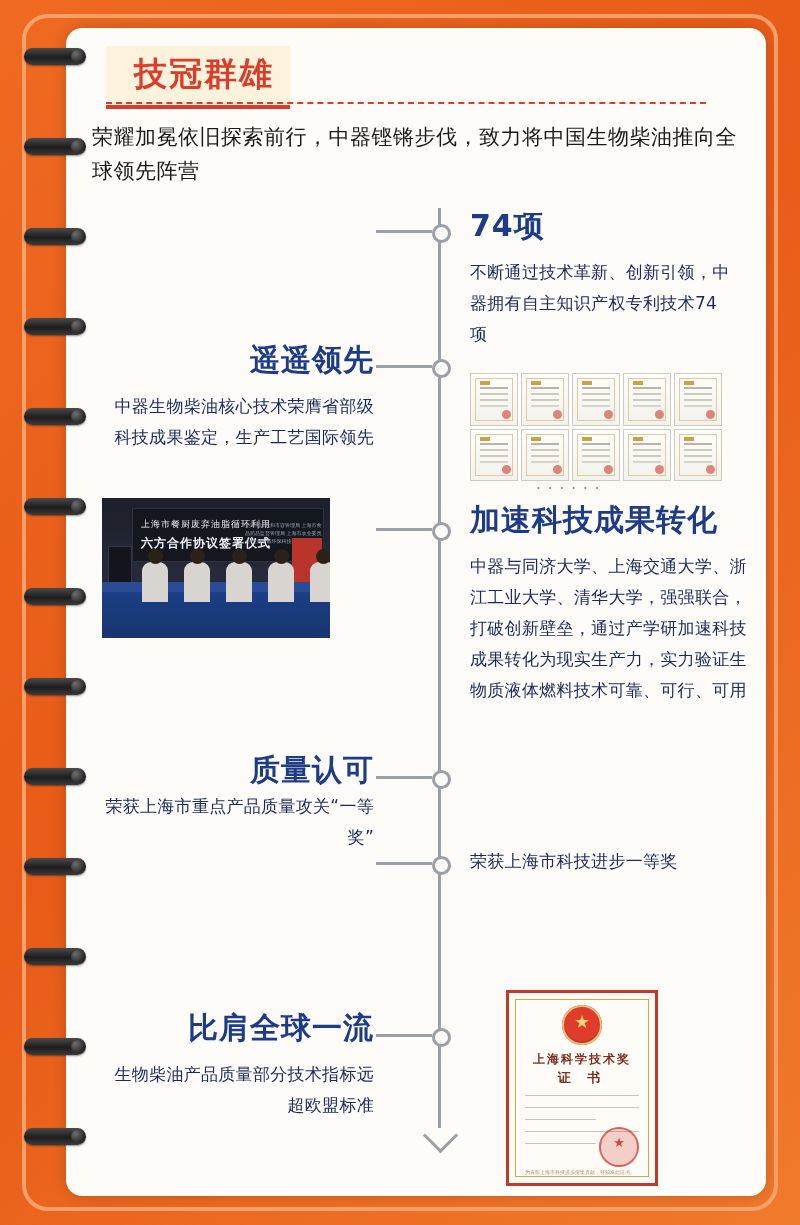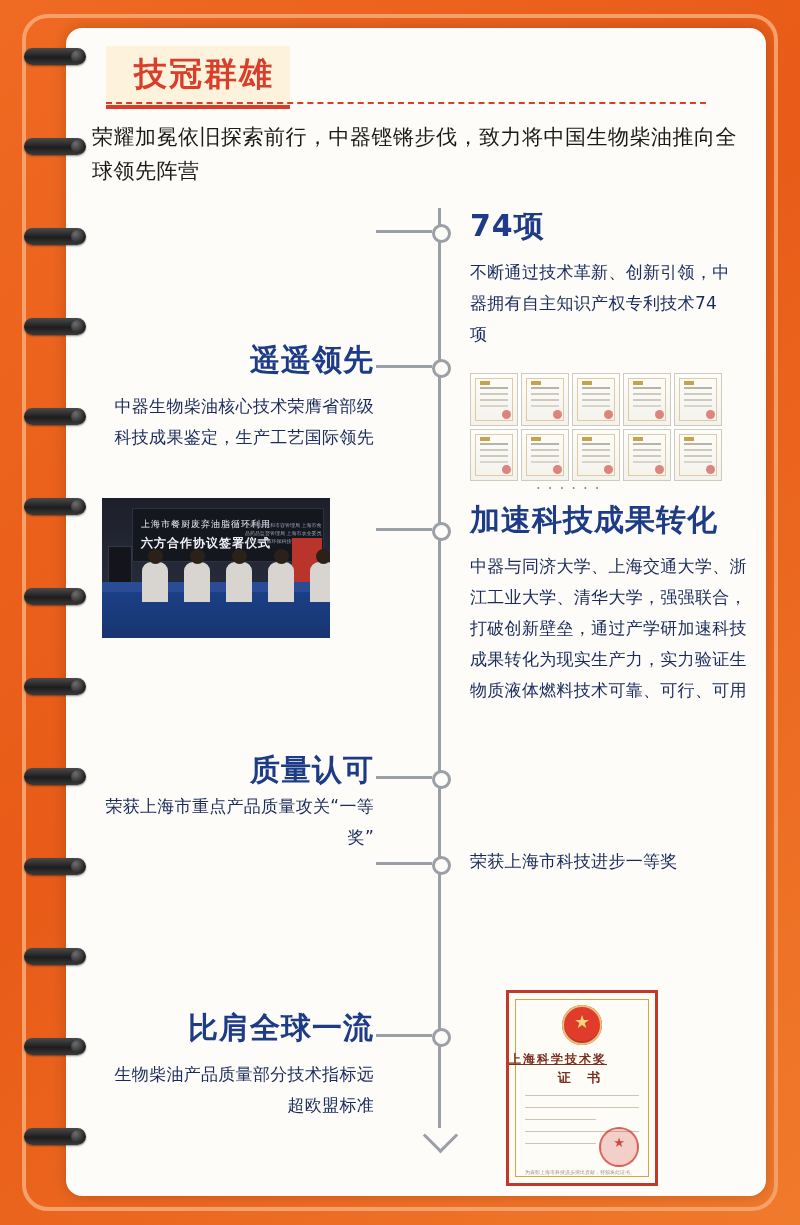--- a/index.html
+++ b/index.html
@@ -171,22 +171,22 @@
     position:absolute;left:50%;top:12px;transform:translateX(-50%);
     width:40px;height:40px;border-radius:50%;
     background:radial-gradient(circle at 50% 45%,#e03b2b 0 60%,#c0392b 61% 100%);
     box-shadow:0 0 0 2px #e8c07a inset;
   }
   .cert-big .emblem:after{
     content:"★";position:absolute;left:0;right:0;top:6px;text-align:center;
     font-size:18px;color:#f7d679;
   }
   .cert-big .t1{
-    position:absolute;left:0;right:0;top:58px;text-align:left;
-    font-size:12px;color:#7b2d1f;letter-spacing:2px;font-weight:bold;text-decoration:underline;
+    position:absolute;left:0;right:0;top:58px;text-align:center;
+    font-size:12px;color:#7b2d1f;letter-spacing:2px;font-weight:bold;
   }
   .cert-big .t2{
     position:absolute;left:0;right:0;top:76px;text-align:center;
     font-size:13px;color:#7b2d1f;letter-spacing:6px;font-weight:bold;
   }
   .cert-big .lines{position:absolute;left:16px;right:16px;top:102px;}
   .cert-big .lines div{height:1px;background:#cdc6b4;margin-bottom:11px;}
   .cert-big .lines div.short{width:62%;}
   .cert-big .seal{
     position:absolute;right:16px;bottom:16px;width:36px;height:36px;border-radius:50%;

